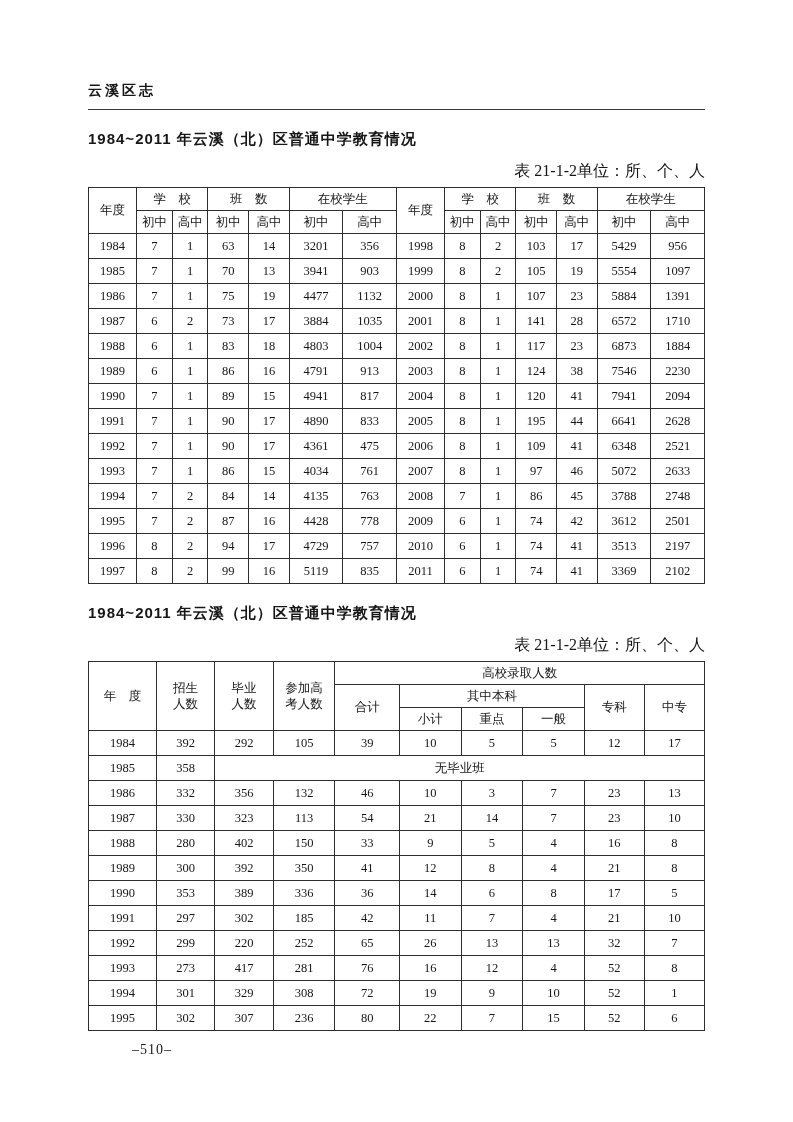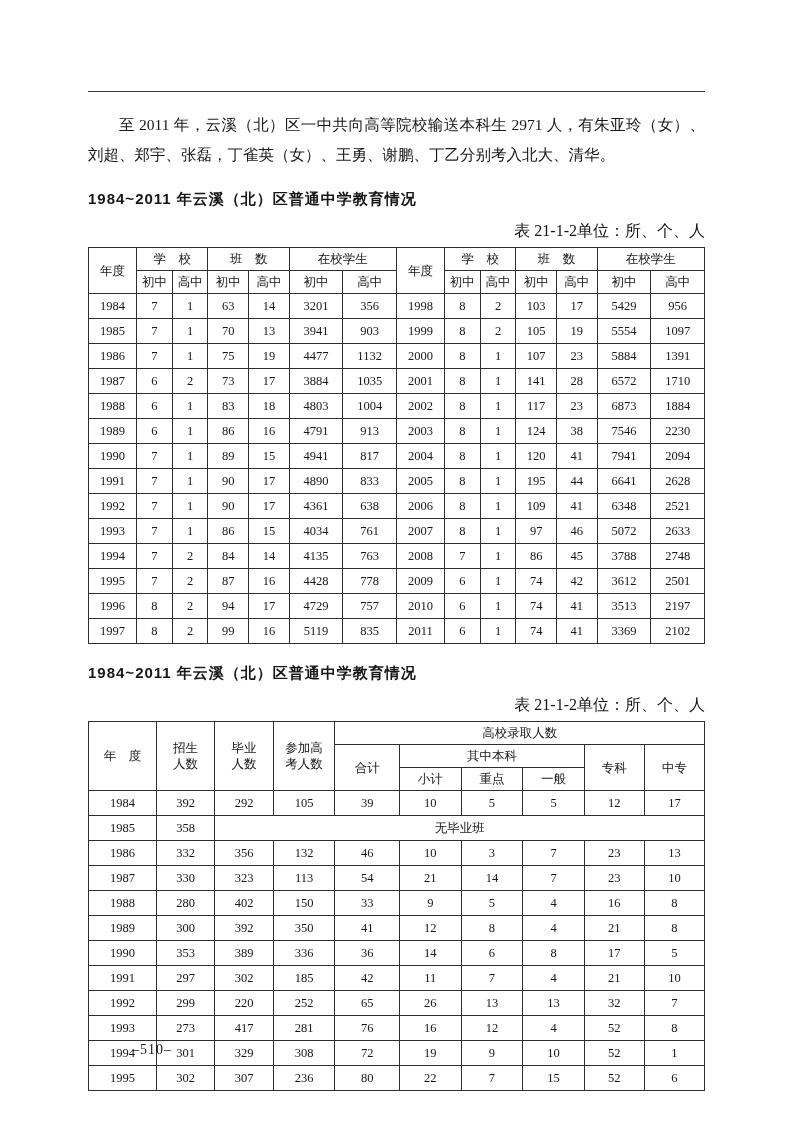--- a/index.html
+++ b/index.html
@@ -76,24 +76,24 @@
     letter-spacing: 1px;
     padding-left: 44px;
   }
 </style>
 </head>
 <body>
 
 <div class="page">
 
   <header>
+    <div class="book-title">云溪区志</div>
     <div class="header-rule"></div>
   </header>
 
-  <p class="body-paragraph">至 2011 年，云溪（北）区一中共向高等院校输送本科生 2971 人，有朱亚玲（女）、刘超、郑宇、张磊，丁雀英（女）、王勇、谢鹏、丁乙分别考入北大、清华。</p>
 
   <section>
     <h2 class="table-title">1984~2011 年云溪（北）区普通中学教育情况</h2>
     <div class="table-meta">
       <span>表 21-1-2</span>
       <span>单位：所、个、人</span>
     </div>
     <table class="grid-table">
       <colgroup>
         <col style="width:7.8%">
@@ -266,21 +266,21 @@
             <td>6641</td>
             <td>2628</td>
           </tr>
           <tr>
             <td>1992</td>
             <td>7</td>
             <td>1</td>
             <td>90</td>
             <td>17</td>
             <td>4361</td>
-            <td>638</td>
+            <td>475</td>
             <td>2006</td>
             <td>8</td>
             <td>1</td>
             <td>109</td>
             <td>41</td>
             <td>6348</td>
             <td>2521</td>
           </tr>
           <tr>
             <td>1993</td>

